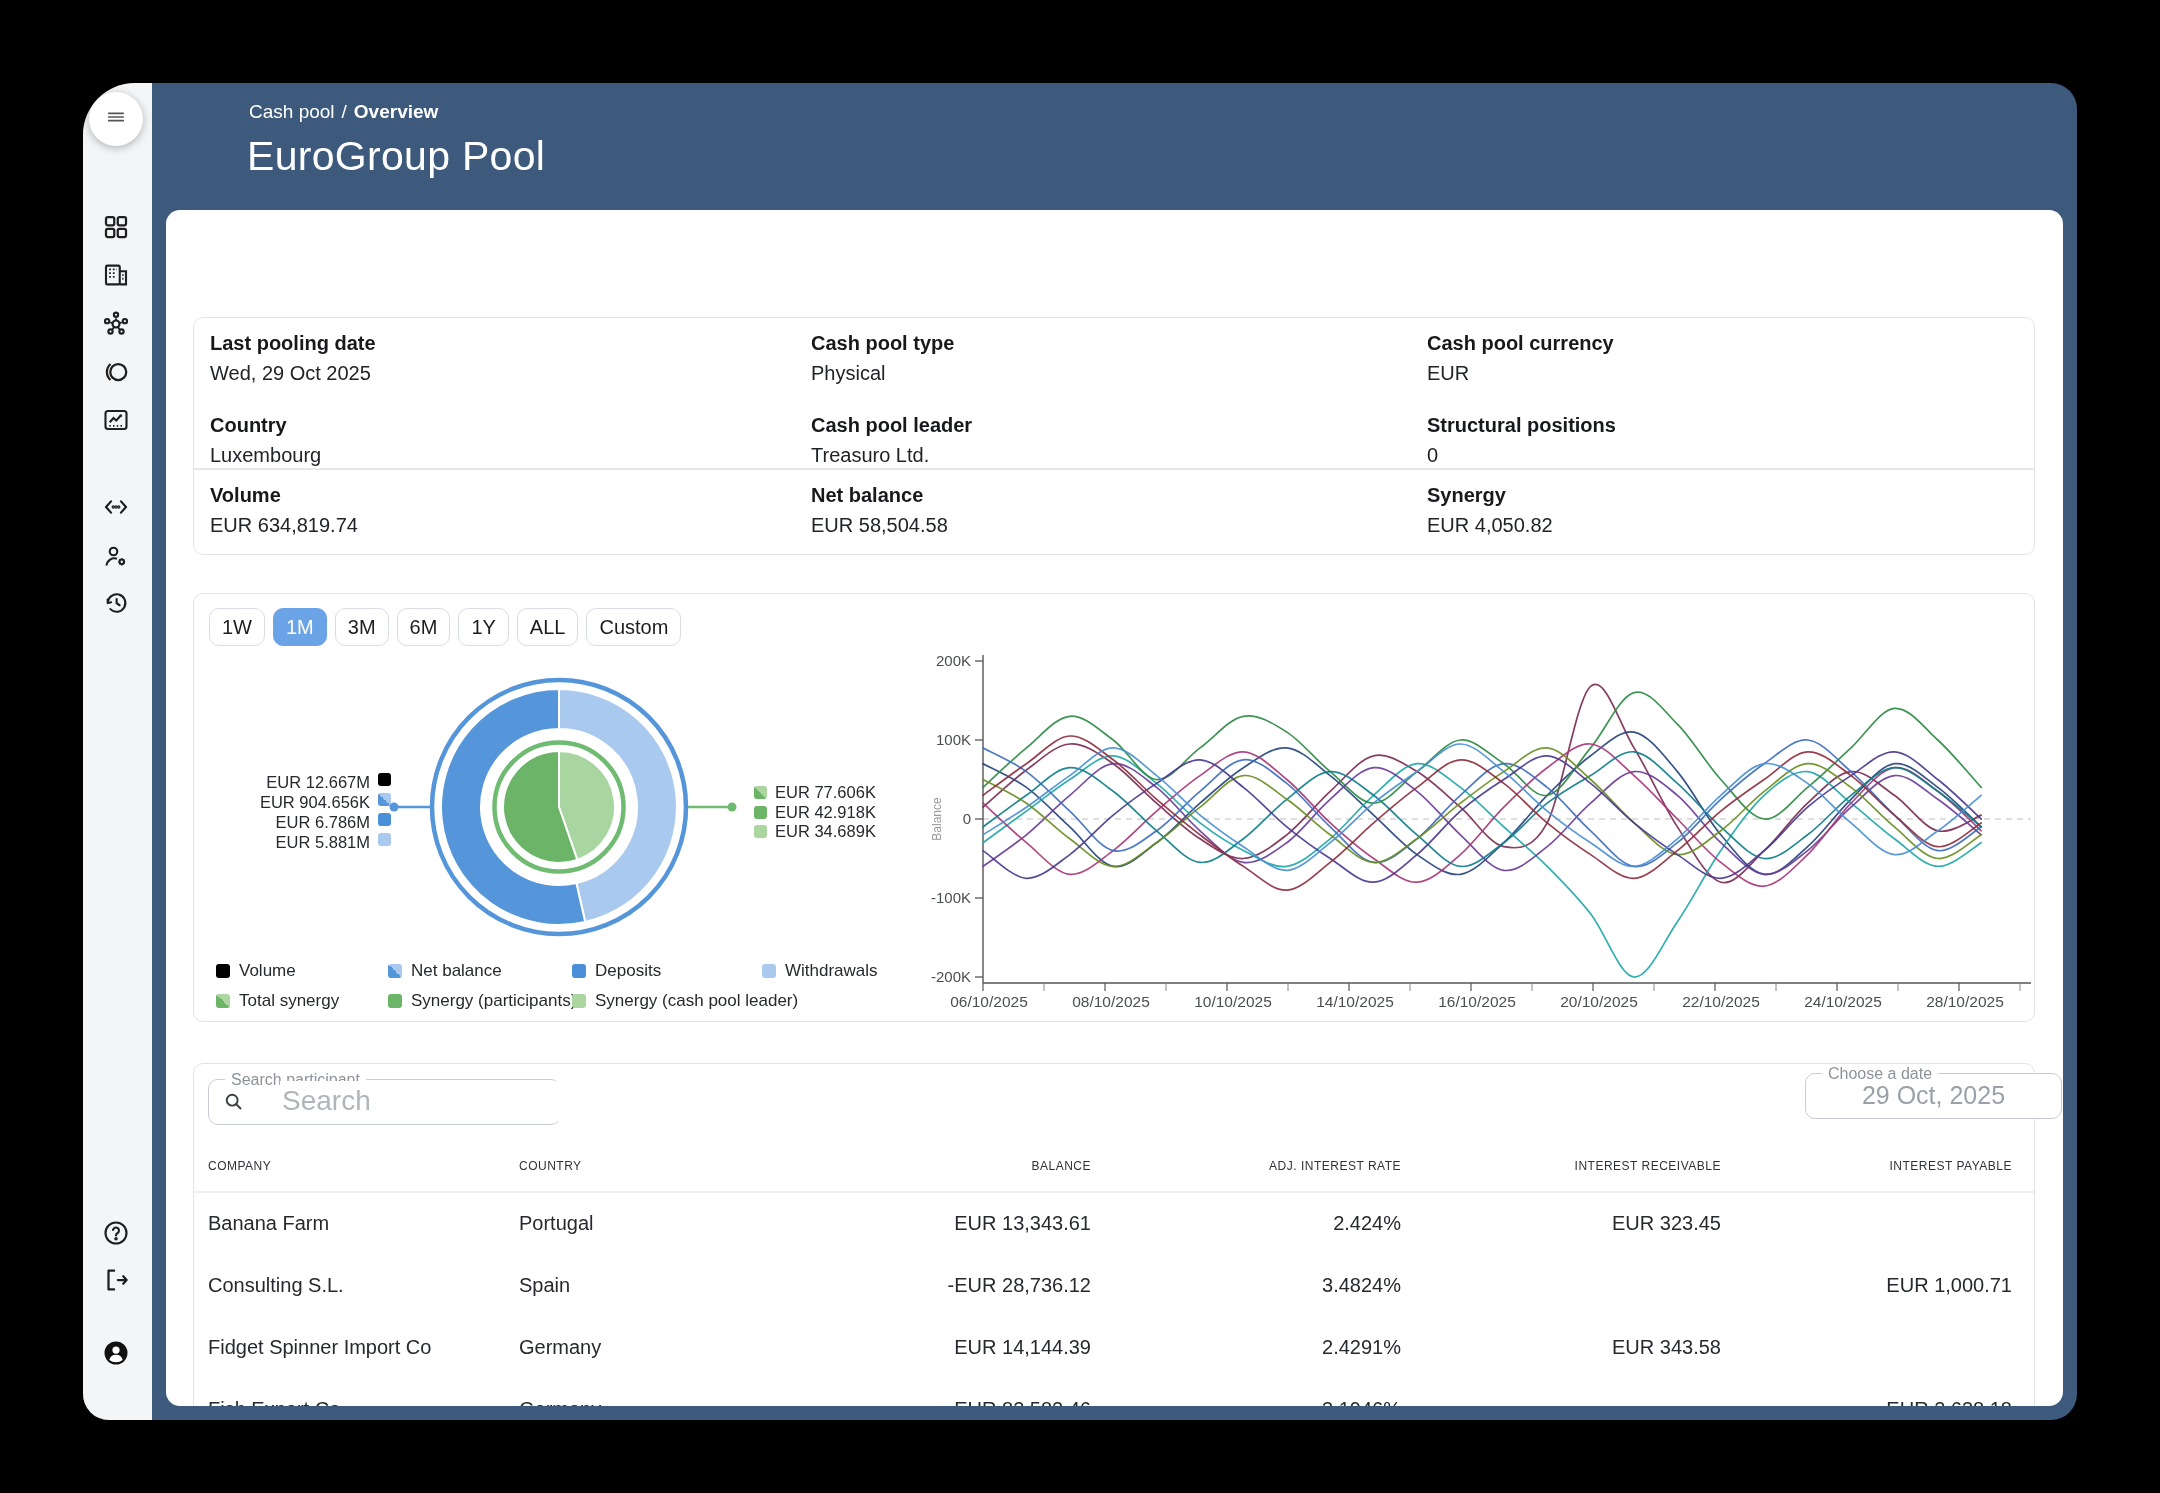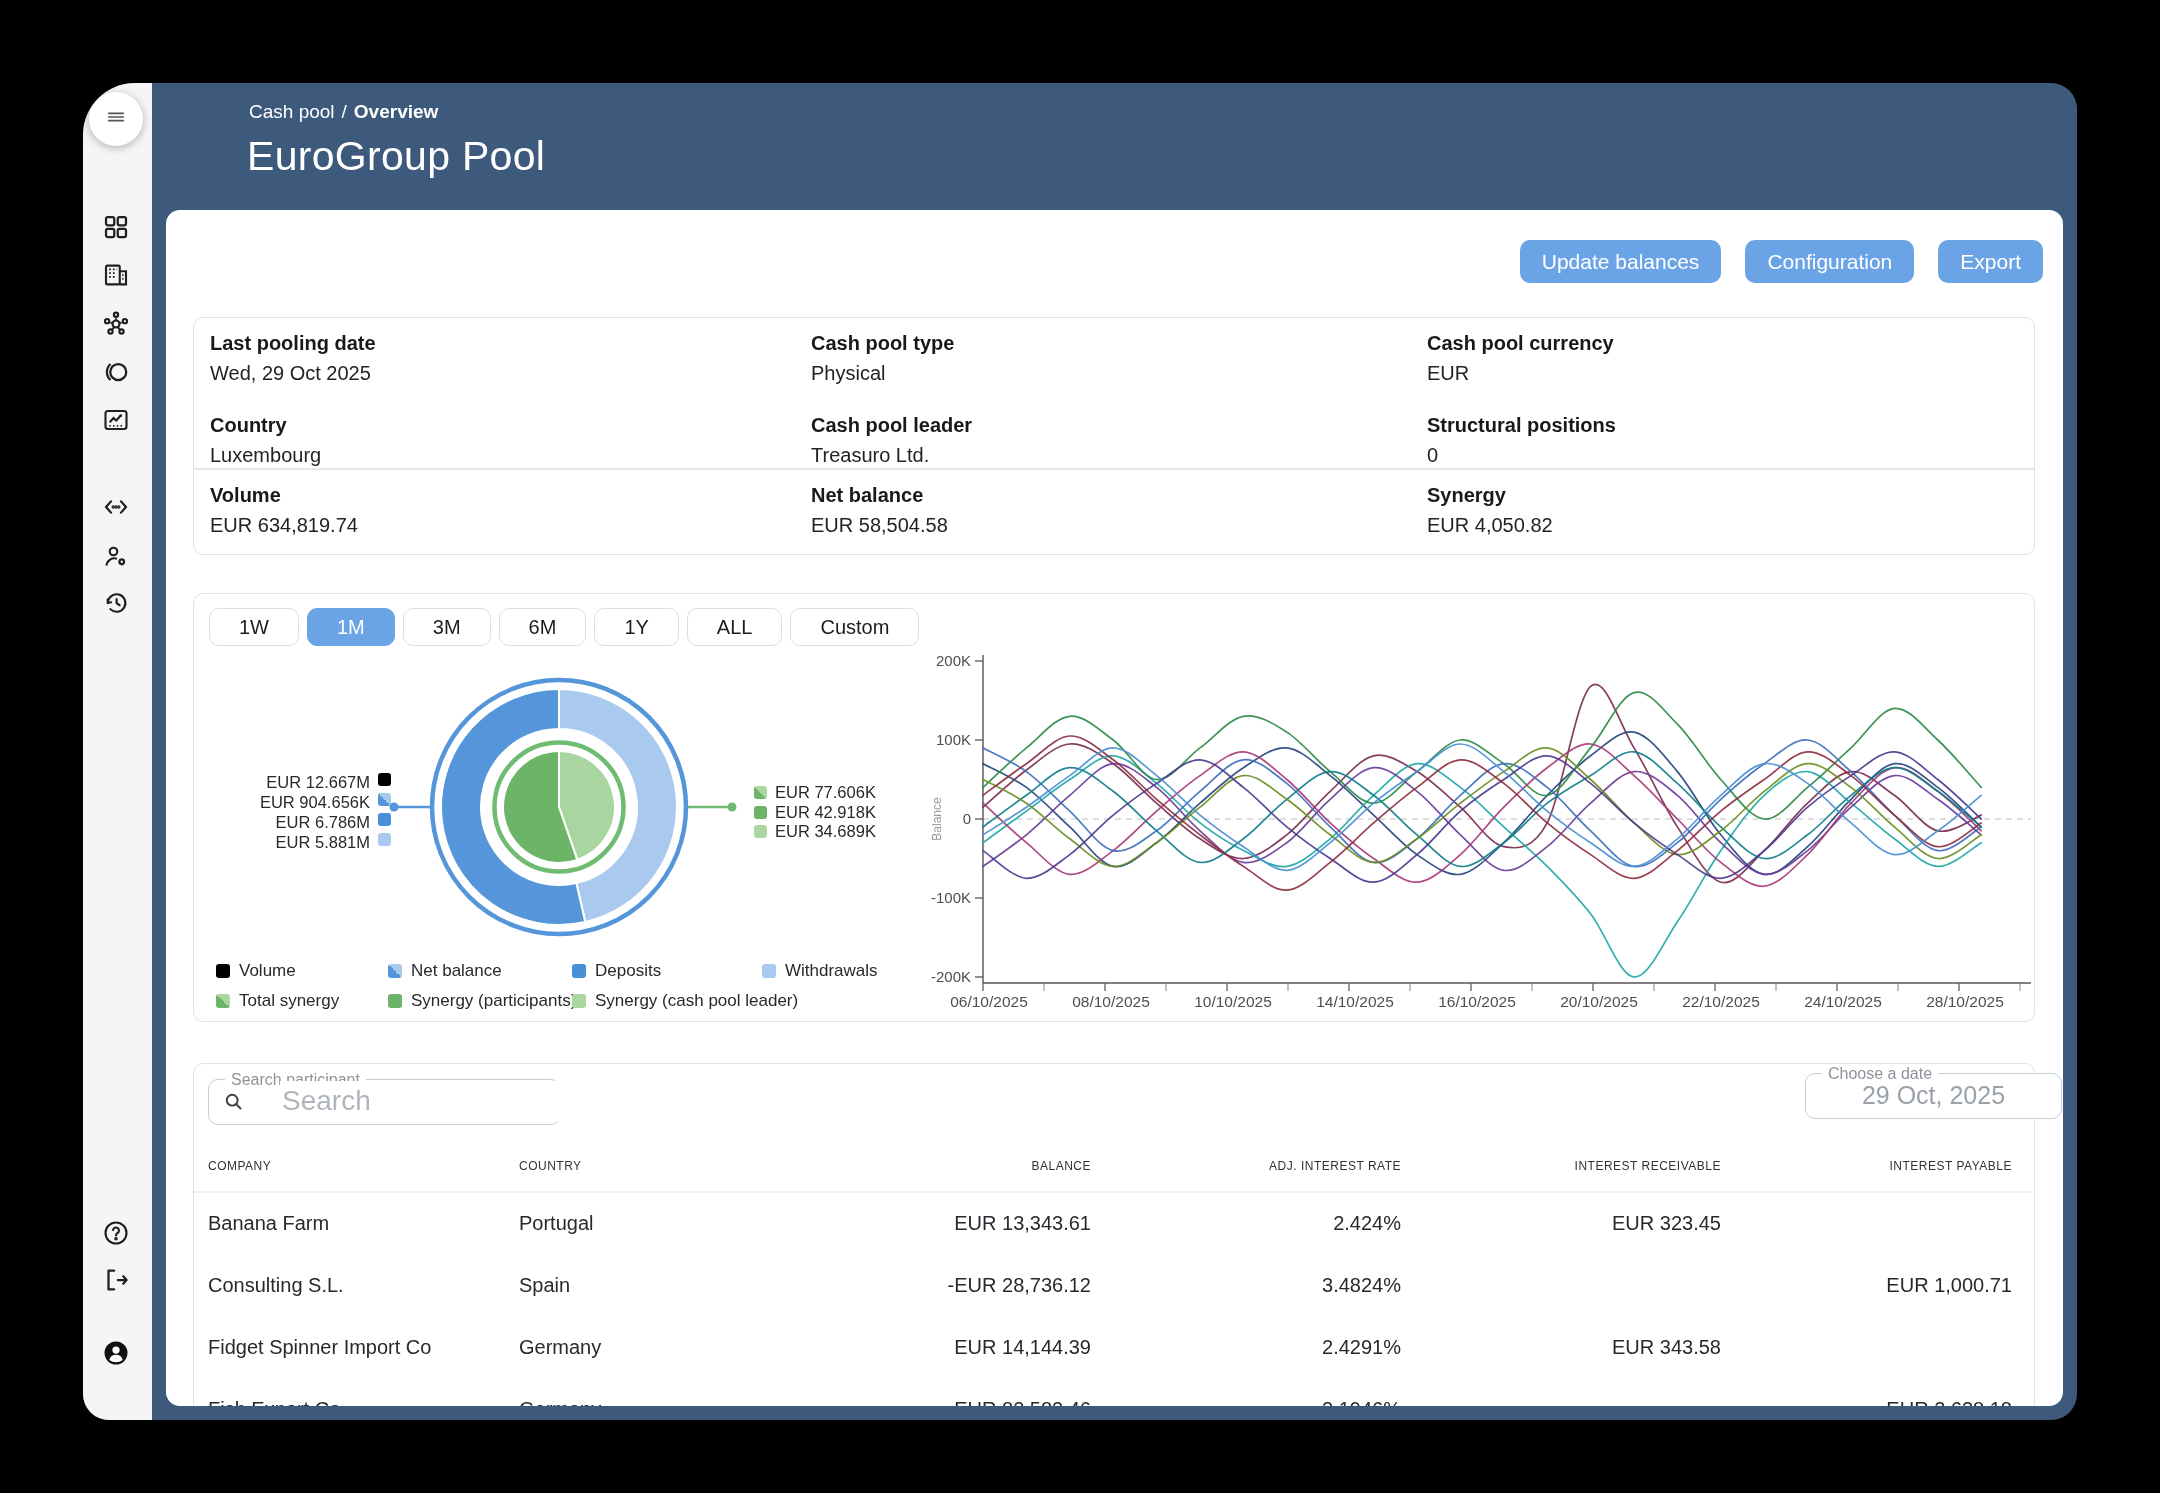--- a/index.html
+++ b/index.html
@@ -24,21 +24,21 @@
   .btn{height:43px;padding:0 22px;border:none;border-radius:10px;background:#6ba4e6;color:#fff;
        font-size:21px;font-weight:500;cursor:pointer;display:flex;align-items:center;}
   
   .info-box{position:absolute;left:27px;top:107px;width:1842px;height:238px;border:1.5px solid #dfe3e9;border-radius:10px;}
   .if-label{position:absolute;font-size:20px;font-weight:700;color:#17191c;}
   .if-value{position:absolute;font-size:20px;color:#202327;}
   .info-divider{position:absolute;left:0;top:150px;width:100%;height:1.5px;background:#e4e8ed;}
   
   .chart-panel{position:absolute;left:27px;top:383px;width:1842px;height:429px;border:1.5px solid #dfe3e9;border-radius:10px;}
   .tr-group{position:absolute;left:15px;top:14px;display:flex;gap:8px;}
-  .tr-btn{height:38px;padding:0 29px;border:1.5px solid #d9dee4;border-radius:10px;background:#fff;color:#1b1d20;
+  .tr-btn{height:38px;padding:0 12px;border:1.5px solid #d9dee4;border-radius:10px;background:#fff;color:#1b1d20;
           font-size:20px;font-weight:500;cursor:pointer;display:flex;align-items:center;}
   .tr-btn.selected{background:#6ba4e6;border-color:#6ba4e6;color:#fff;}
   .dl-row{position:absolute;left:10px;width:187px;height:20px;display:flex;gap:8px;
           justify-content:flex-end;font-size:16.5px;color:#26292d;}
   .dr-row{position:absolute;left:560px;height:20px;display:flex;align-items:center;gap:8px;font-size:16.5px;color:#26292d;}
   .sw{width:14px;height:14px;border-radius:3px;flex:none;}
   .sw-sm{width:13px;height:13px;border-radius:3px;flex:none;}
   .lg-item{position:absolute;height:20px;display:flex;align-items:center;gap:9px;font-size:17px;color:#26292d;}
   .donut-svg{position:absolute;left:192px;top:71px;}
   .line-svg{position:absolute;left:737px;top:47px;}
@@ -165,25 +165,20 @@
       </div>
     </div>
 
     <div class="breadcrumb">
       <span>Cash pool</span><span class="sep">/</span><span class="cur">Overview</span>
     </div>
     <div class="page-title">EuroGroup Pool</div>
 
     <div class="card">
 
-      <div class="toolbar">
-        <button class="btn">Update balances</button>
-        <button class="btn">Configuration</button>
-        <button class="btn">Export</button>
-      </div>
 
       <div class="info-box">
         <span class="if-label" style="left:16px;top:14px">Last pooling date</span>
         <span class="if-value" style="left:16px;top:44px">Wed, 29 Oct 2025</span>
         <span class="if-label" style="left:617px;top:14px">Cash pool type</span>
         <span class="if-value" style="left:617px;top:44px">Physical</span>
         <span class="if-label" style="left:1233px;top:14px">Cash pool currency</span>
         <span class="if-value" style="left:1233px;top:44px">EUR</span>
         <span class="if-label" style="left:16px;top:96px">Country</span>
         <span class="if-value" style="left:16px;top:126px">Luxembourg</span>

